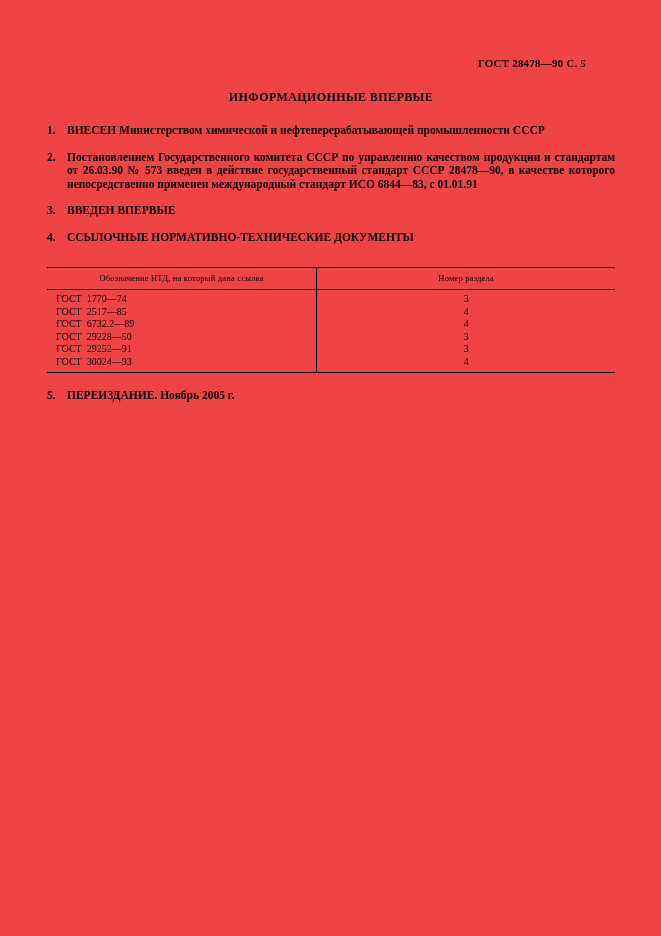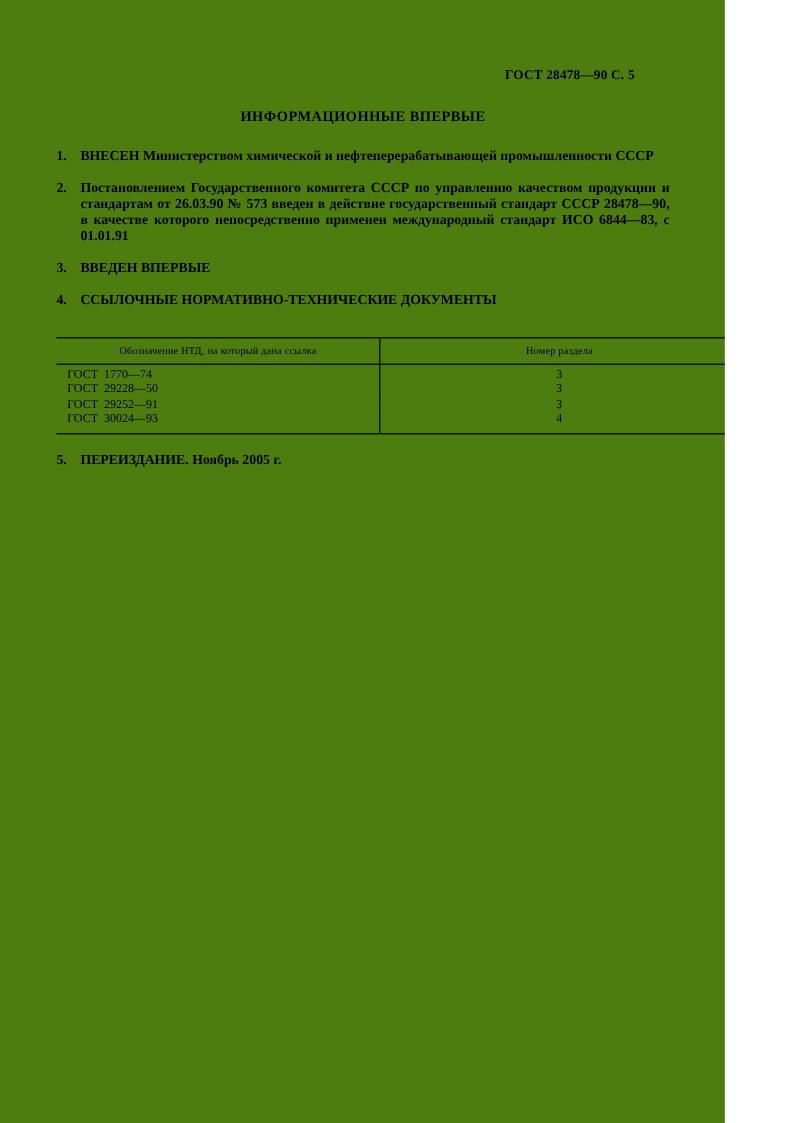--- a/index.html
+++ b/index.html
@@ -1,20 +1,20 @@
 <!DOCTYPE html>
 <html><head>
 <meta charset="utf-8">
 <style>
   * { margin: 0; padding: 0; box-sizing: border-box; }
   html, body { background: #ffffff; }
   .page {
-    width: 604px;
+    width: 661px;
     height: 936px;
-    background: #4d7c0f;
+    background: #ef4444;
     color: #000000;
     font-family: "Liberation Serif", serif;
     position: relative;
     overflow: hidden;
   }
   .content {
     padding: 57px 46px 0 47px;
   }
   .doc-header {
     text-align: right;
@@ -126,20 +126,28 @@
             <th class="col-ntd">Обозначение НТД, на который дана ссылка</th>
             <th class="col-section">Номер раздела</th>
           </tr>
         </thead>
         <tbody>
           <tr>
             <td class="col-ntd">ГОСТ  1770—74</td>
             <td class="col-section">3</td>
           </tr>
           <tr>
+            <td class="col-ntd">ГОСТ  2517—85</td>
+            <td class="col-section">4</td>
+          </tr>
+          <tr>
+            <td class="col-ntd">ГОСТ  6732.2—89</td>
+            <td class="col-section">4</td>
+          </tr>
+          <tr>
             <td class="col-ntd">ГОСТ  29228—50</td>
             <td class="col-section">3</td>
           </tr>
           <tr>
             <td class="col-ntd">ГОСТ  29252—91</td>
             <td class="col-section">3</td>
           </tr>
           <tr>
             <td class="col-ntd">ГОСТ  30024—93</td>
             <td class="col-section">4</td>

